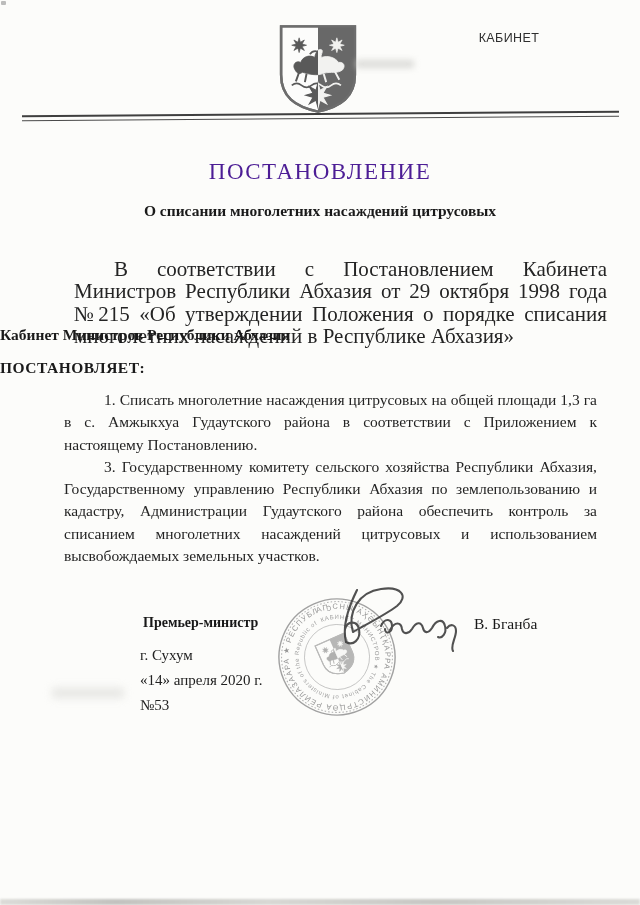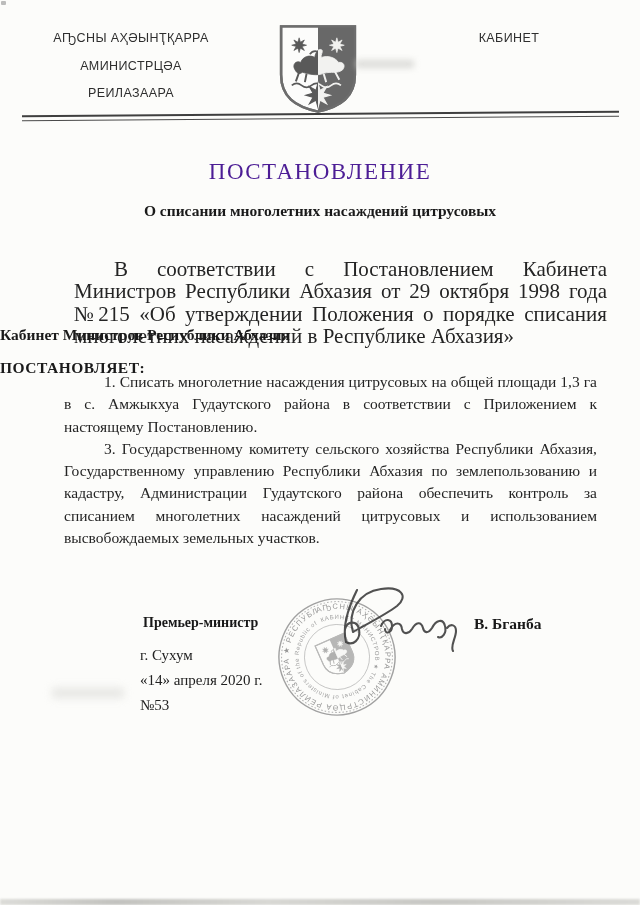--- a/index.html
+++ b/index.html
@@ -24,47 +24,42 @@
     font-weight:normal;font-size:23px;letter-spacing:1.5px;color:#4c1d95;}
   .doc-subtitle{position:absolute;left:0;top:201px;width:100%;text-align:center;
     font-weight:bold;font-size:15.5px;line-height:19px;color:#1a1a1a;}
   .para{position:absolute;left:64px;width:533px;margin:10px;
     font-size:21px;line-height:22.3px;text-align:justify;text-indent:40px;color:#242424;}
   .preamble{top:248px;}
   .center-bold{position:absolute;left:0;width:100%;text-align:left;
     font-weight:bold;font-size:15.5px;color:#1a1a1a;}
   .authority{top:326px;}
   .resolves{top:359px;letter-spacing:.5px;}
-  .items{position:absolute;left:64px;top:371px;width:533px;}
+  .items{position:absolute;left:64px;top:389px;width:533px;}
   .items p{margin:0;font-size:15.5px;line-height:22.3px;text-align:justify;text-indent:40px;color:#242424;}
   
   .sig-post{position:absolute;left:143px;top:615px;font-weight:bold;font-size:14px;color:#181818;}
-  .sig-name{position:absolute;left:474px;top:615px;font-weight:bold;font-size:15.5px;color:#181818;}
+  .sig-name{position:absolute;left:474px;top:615px;font-weight:normal;font-size:15.5px;color:#181818;}
   .sig-city{position:absolute;left:140px;top:647px;font-size:15px;}
   .sig-date{position:absolute;left:140px;top:672px;font-size:15px;}
   .sig-num{position:absolute;left:140px;top:697px;font-size:15px;}
   .seal{position:absolute;left:276px;top:596px;opacity:.92;}
   .autograph{position:absolute;left:297px;top:584px;}
   
   .speck{position:absolute;left:1px;top:1px;width:5px;height:4px;background:#9a9a9a;opacity:.65;border-radius:1px;}
   .smudge-a{position:absolute;left:356px;top:60px;width:58px;height:8px;background:#cfcfcb;filter:blur(3px);opacity:.7;}
   .smudge-b{position:absolute;left:52px;top:688px;width:72px;height:10px;background:#d8d8d4;filter:blur(4px);opacity:.6;}
   .bottom-band{position:absolute;left:0;right:0;bottom:0;height:6px;filter:blur(1px);opacity:.85;
     background:linear-gradient(90deg,#d7d7d3 0%,#b9b9b5 18%,#d2d2ce 42%,#bfbfbb 68%,#d6d6d2 100%);}
 </style>
 </head>
 <body>
 
 <div class="page">
 
-  <div class="hdr-block hdr-left">
-    <p class="hdr-line">АҦСНЫ АҲӘЫНҬҚАРРА</p>
-    <p class="hdr-line">АМИНИСТРЦӘА</p>
-    <p class="hdr-line">РЕИЛАЗААРА</p>
-  </div>
 
   <div class="hdr-block hdr-right">
     <p class="hdr-line">КАБИНЕТ</p>
   </div>
 
   <svg class="emblem" width="82" height="92" viewBox="0 0 100 112">
     <defs>
       <clipPath id="clipL">
           <rect x="0" y="0" width="50" height="112"></rect>
         </clipPath>

